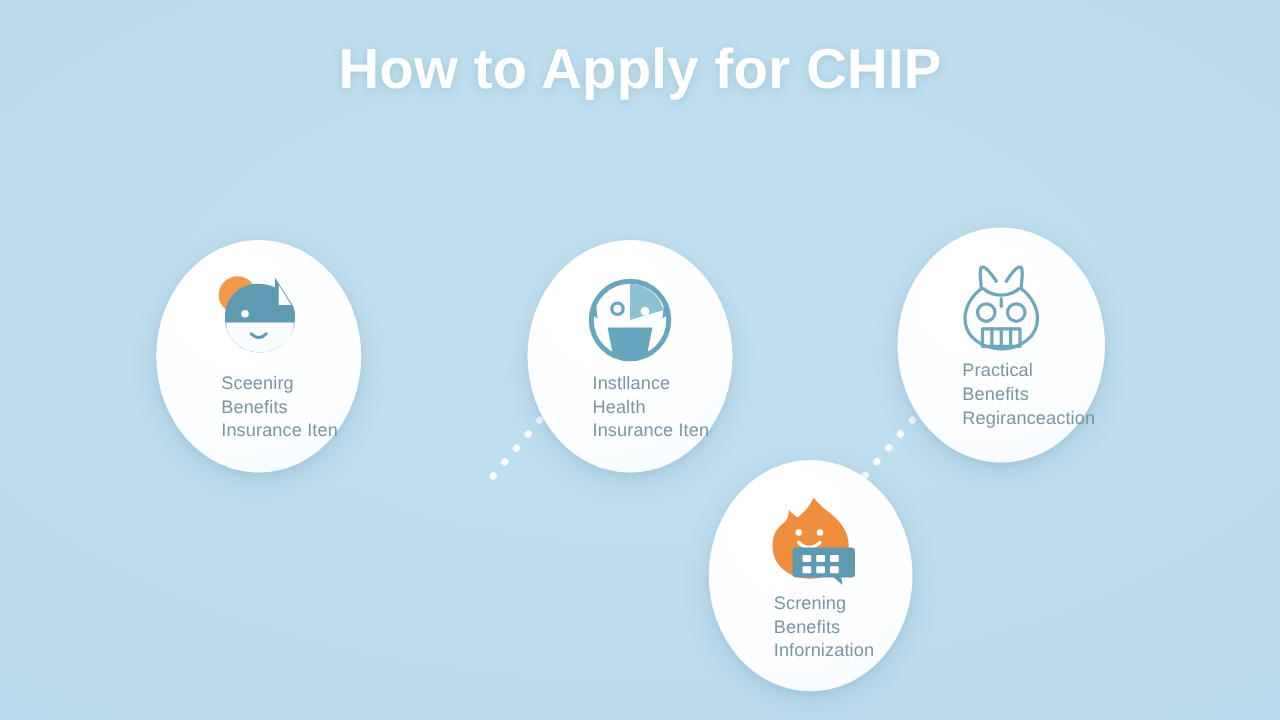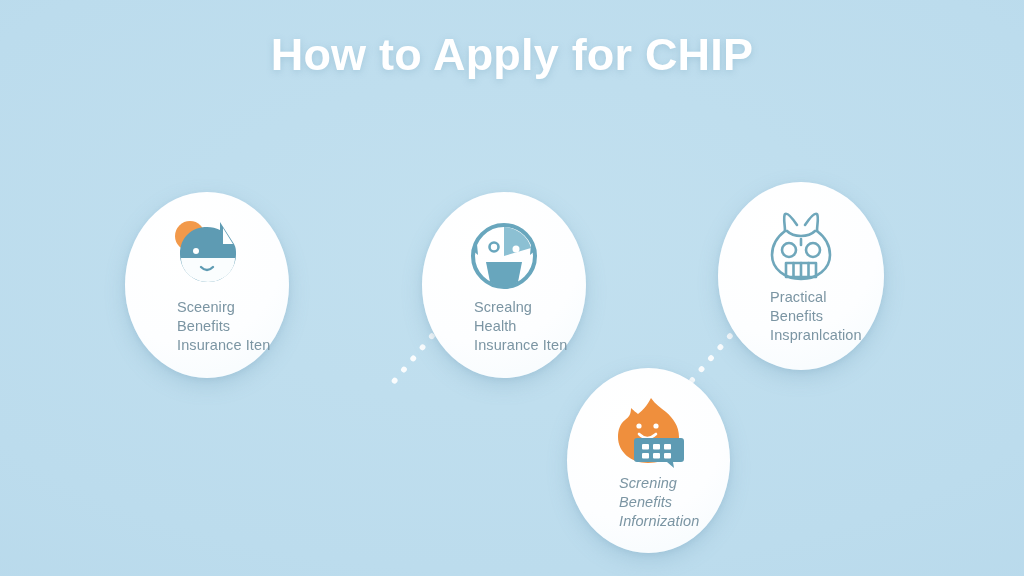--- a/index.html
+++ b/index.html
@@ -78,21 +78,21 @@
     padding: 0 8px;
     margin-left: 44px;
   }
   .node-label .l2 { display: block; }
 
   
   #node-1 { left: 125px; top: 192px; width: 164px; height: 164px; padding-top: 22px; }
   #node-2 { left: 422px; top: 192px; width: 164px; height: 164px; padding-top: 22px; }
   #node-3 { left: 718px; top: 182px; width: 166px; height: 166px; padding-top: 22px; }
   #node-4 { left: 278px; top: 368px; width: 163px; height: 163px; padding-top: 22px; }
-  #node-5 { left: 567px; top: 368px; width: 163px; height: 163px; padding-top: 22px; font-style: italic; }
+  #node-5 { left: 567px; top: 368px; width: 163px; height: 163px; padding-top: 22px; }
 </style>
 </head>
 <body>
 
 <div id="infographic">
 
   <div class="title-block">
     <div class="title-line">How to Apply for CHIP</div>
   </div>
 
@@ -124,21 +124,21 @@
         <circle cx="36" cy="36" r="31" fill="none" stroke="#68a6bd" stroke-width="4"></circle>
         <path d="M36 7 A29 29 0 0 1 63 28 L36 36 Z" fill="#8cc0d3"></path>
         <path d="M9 24 L4 30 L10 35 Z" fill="#68a6bd"></path>
         <path d="M63 24 L68 30 L62 35 Z" fill="#68a6bd"></path>
         <circle cx="26" cy="27" r="4.5" fill="none" stroke="#68a6bd" stroke-width="2.6"></circle>
         <circle cx="48" cy="29" r="3.5" fill="#ffffff"></circle>
         <path d="M18 42 L54 42 L50 62 Q36 70 22 62 Z" fill="#68a6bd"></path>
       </svg>
     </div>
     <div class="node-label">
-      <span>Screalng Health</span>
+      <span>Instllance Health</span>
       <span class="l2">Insurance Iten</span>
     </div>
   </div>
 
   <div class="node" id="node-3">
     <div class="node-icon">
       <svg width="76" height="74" viewBox="0 0 76 74">
         <g fill="none" stroke="#6fa7bb" stroke-width="2.6" stroke-linejoin="round" stroke-linecap="round">
           <path d="M22 22 C22 16 20 8 22 5 C25 3 30 10 34 16"></path>
           <path d="M54 22 C54 16 56 8 54 5 C51 3 46 10 42 16"></path>
@@ -147,21 +147,21 @@
           <circle cx="26" cy="41" r="7"></circle>
           <circle cx="50" cy="41" r="7"></circle>
           <path d="M38 30 L38 36"></path>
           <rect x="23" y="54" width="30" height="14"></rect>
           <path d="M30.5 54 L30.5 68 M38 54 L38 68 M45.5 54 L45.5 68"></path>
         </g>
       </svg>
     </div>
     <div class="node-label">
       <span>Practical Benefits</span>
-      <span class="l2">Inspranlcation</span>
+      <span class="l2">Regiranceaction</span>
     </div>
   </div>
 
 
   <div class="node" id="node-5">
     <div class="node-icon">
       <svg width="76" height="72" viewBox="0 0 76 72">
         <path d="M40 2 C36 10 32 14 27 18 C22 14 20 12 20 12 C20 18 18 21 14 24
                  C9 28 7 34 7 41 C7 56 20 67 37 67 C55 67 68 56 68 41
                  C68 30 62 22 55 16 C50 12 44 8 40 2 Z" fill="#ef8f3d"></path>

